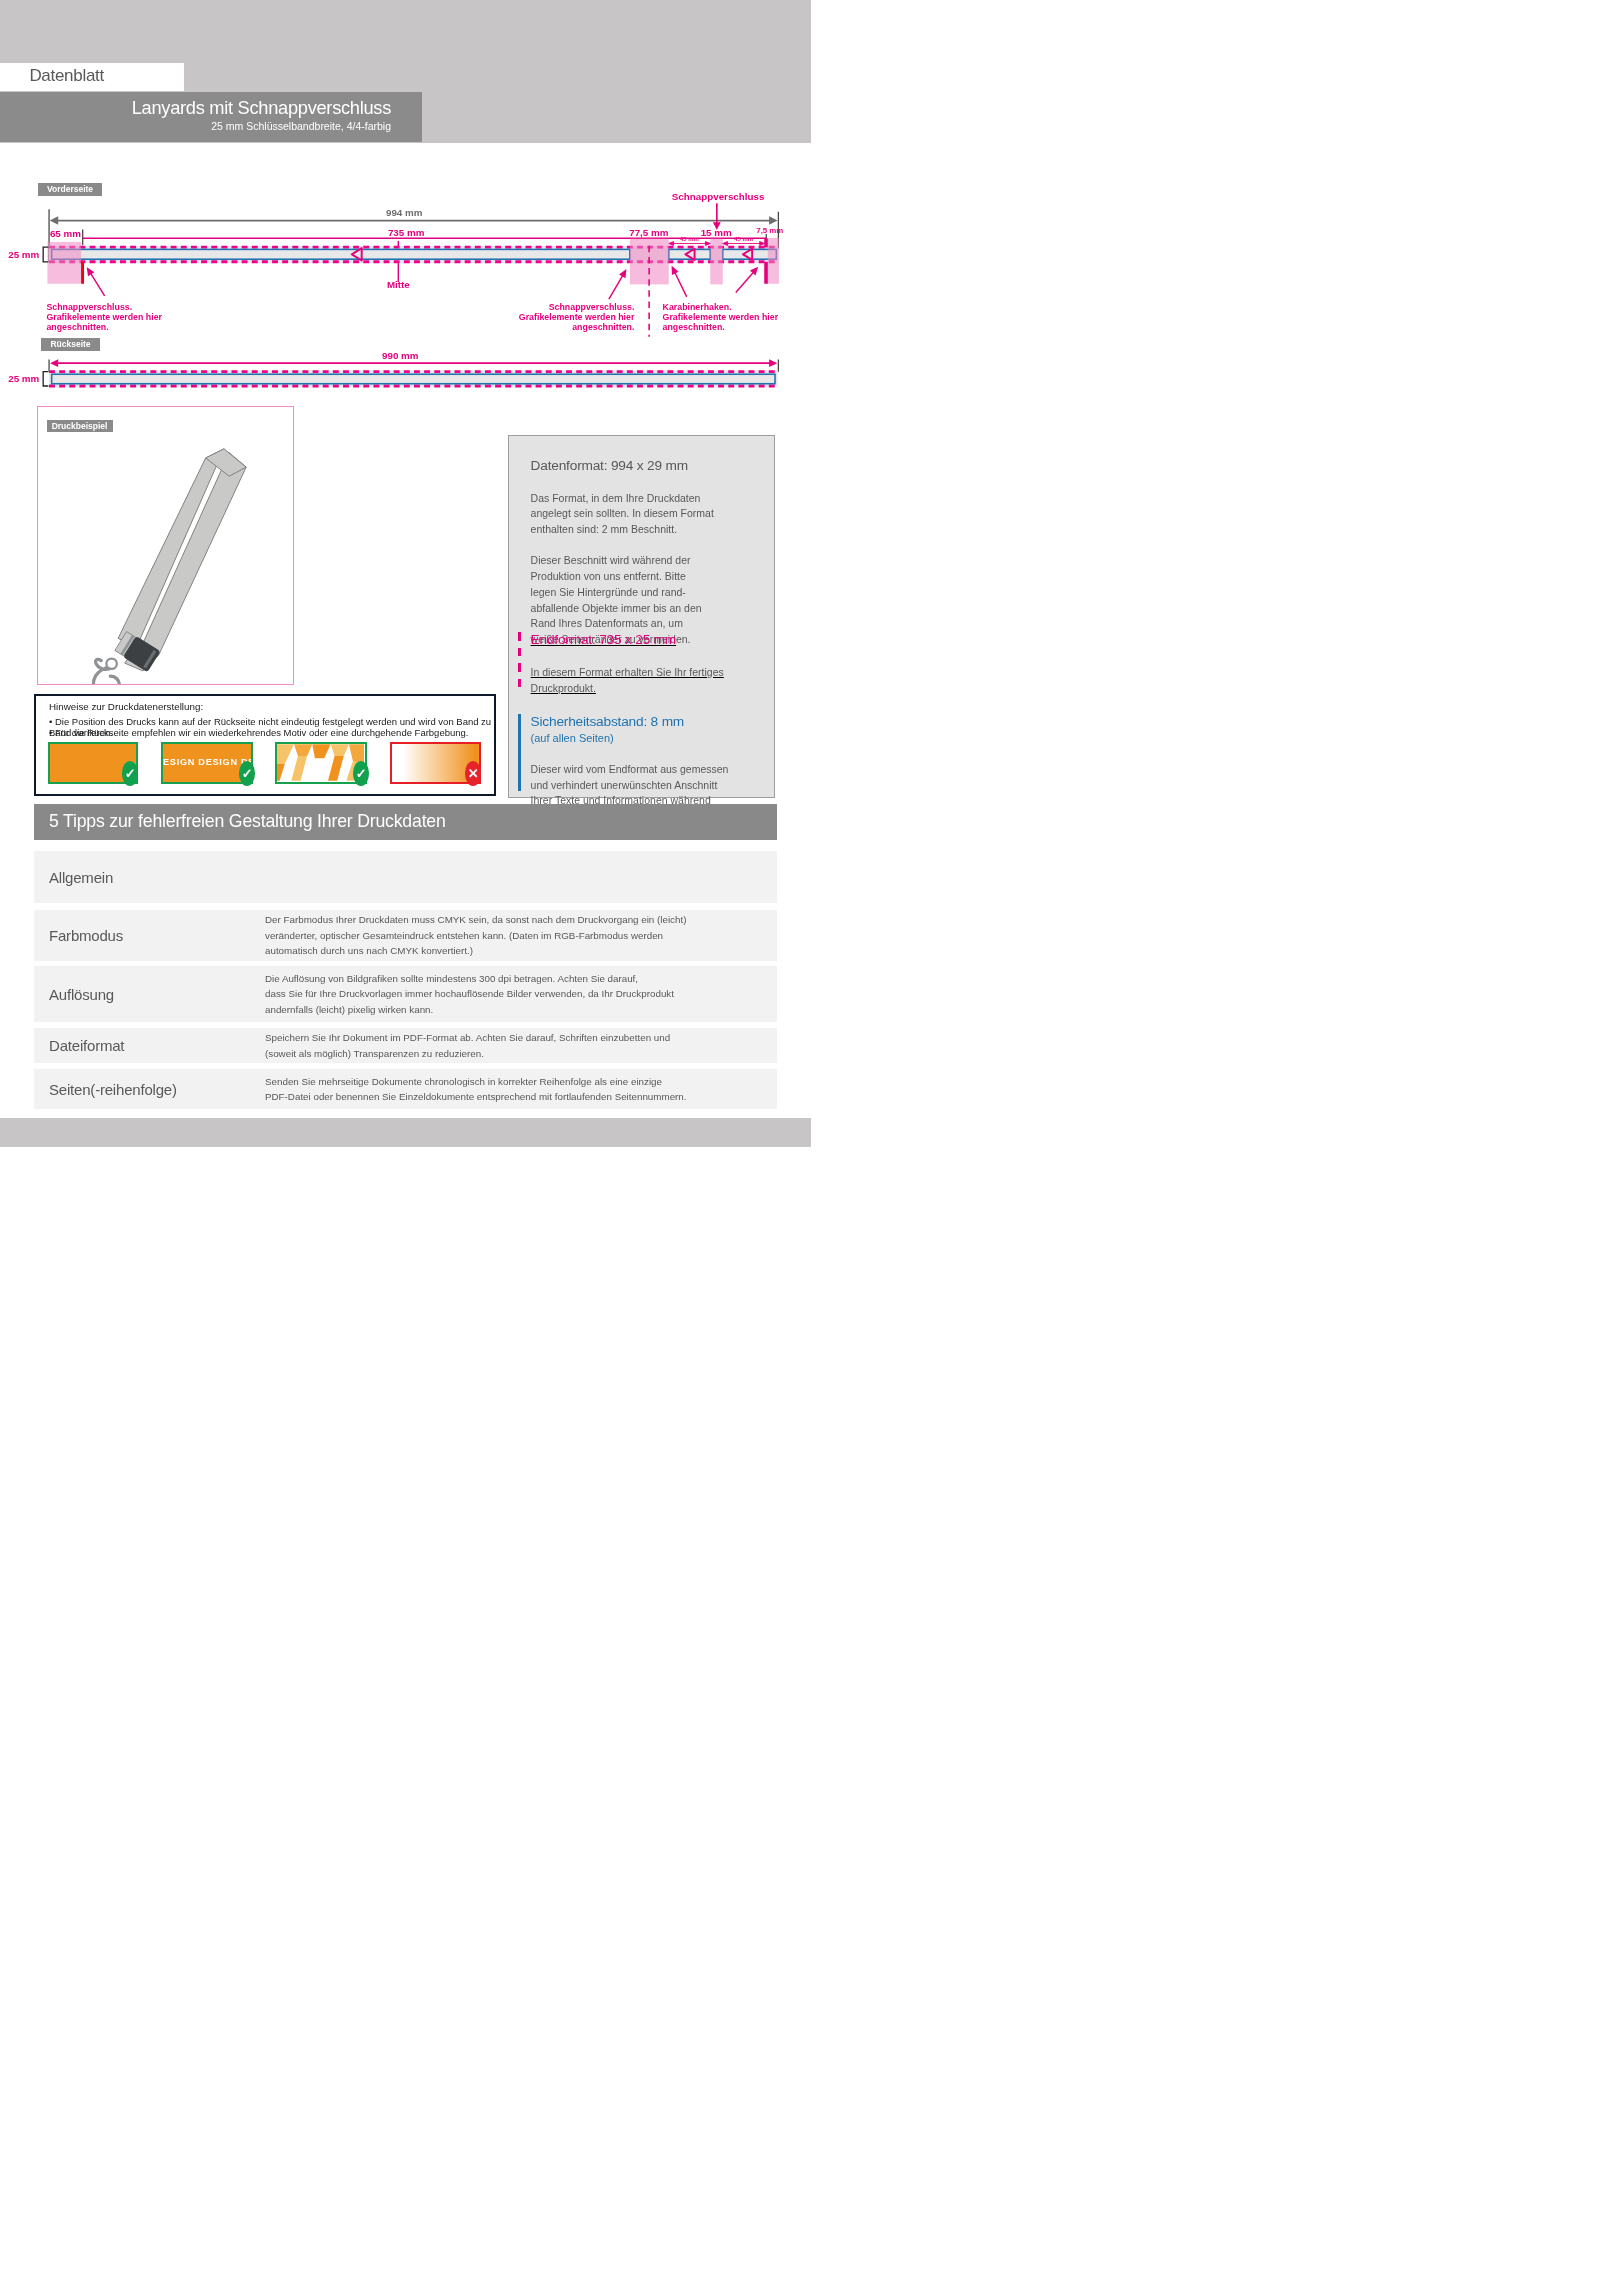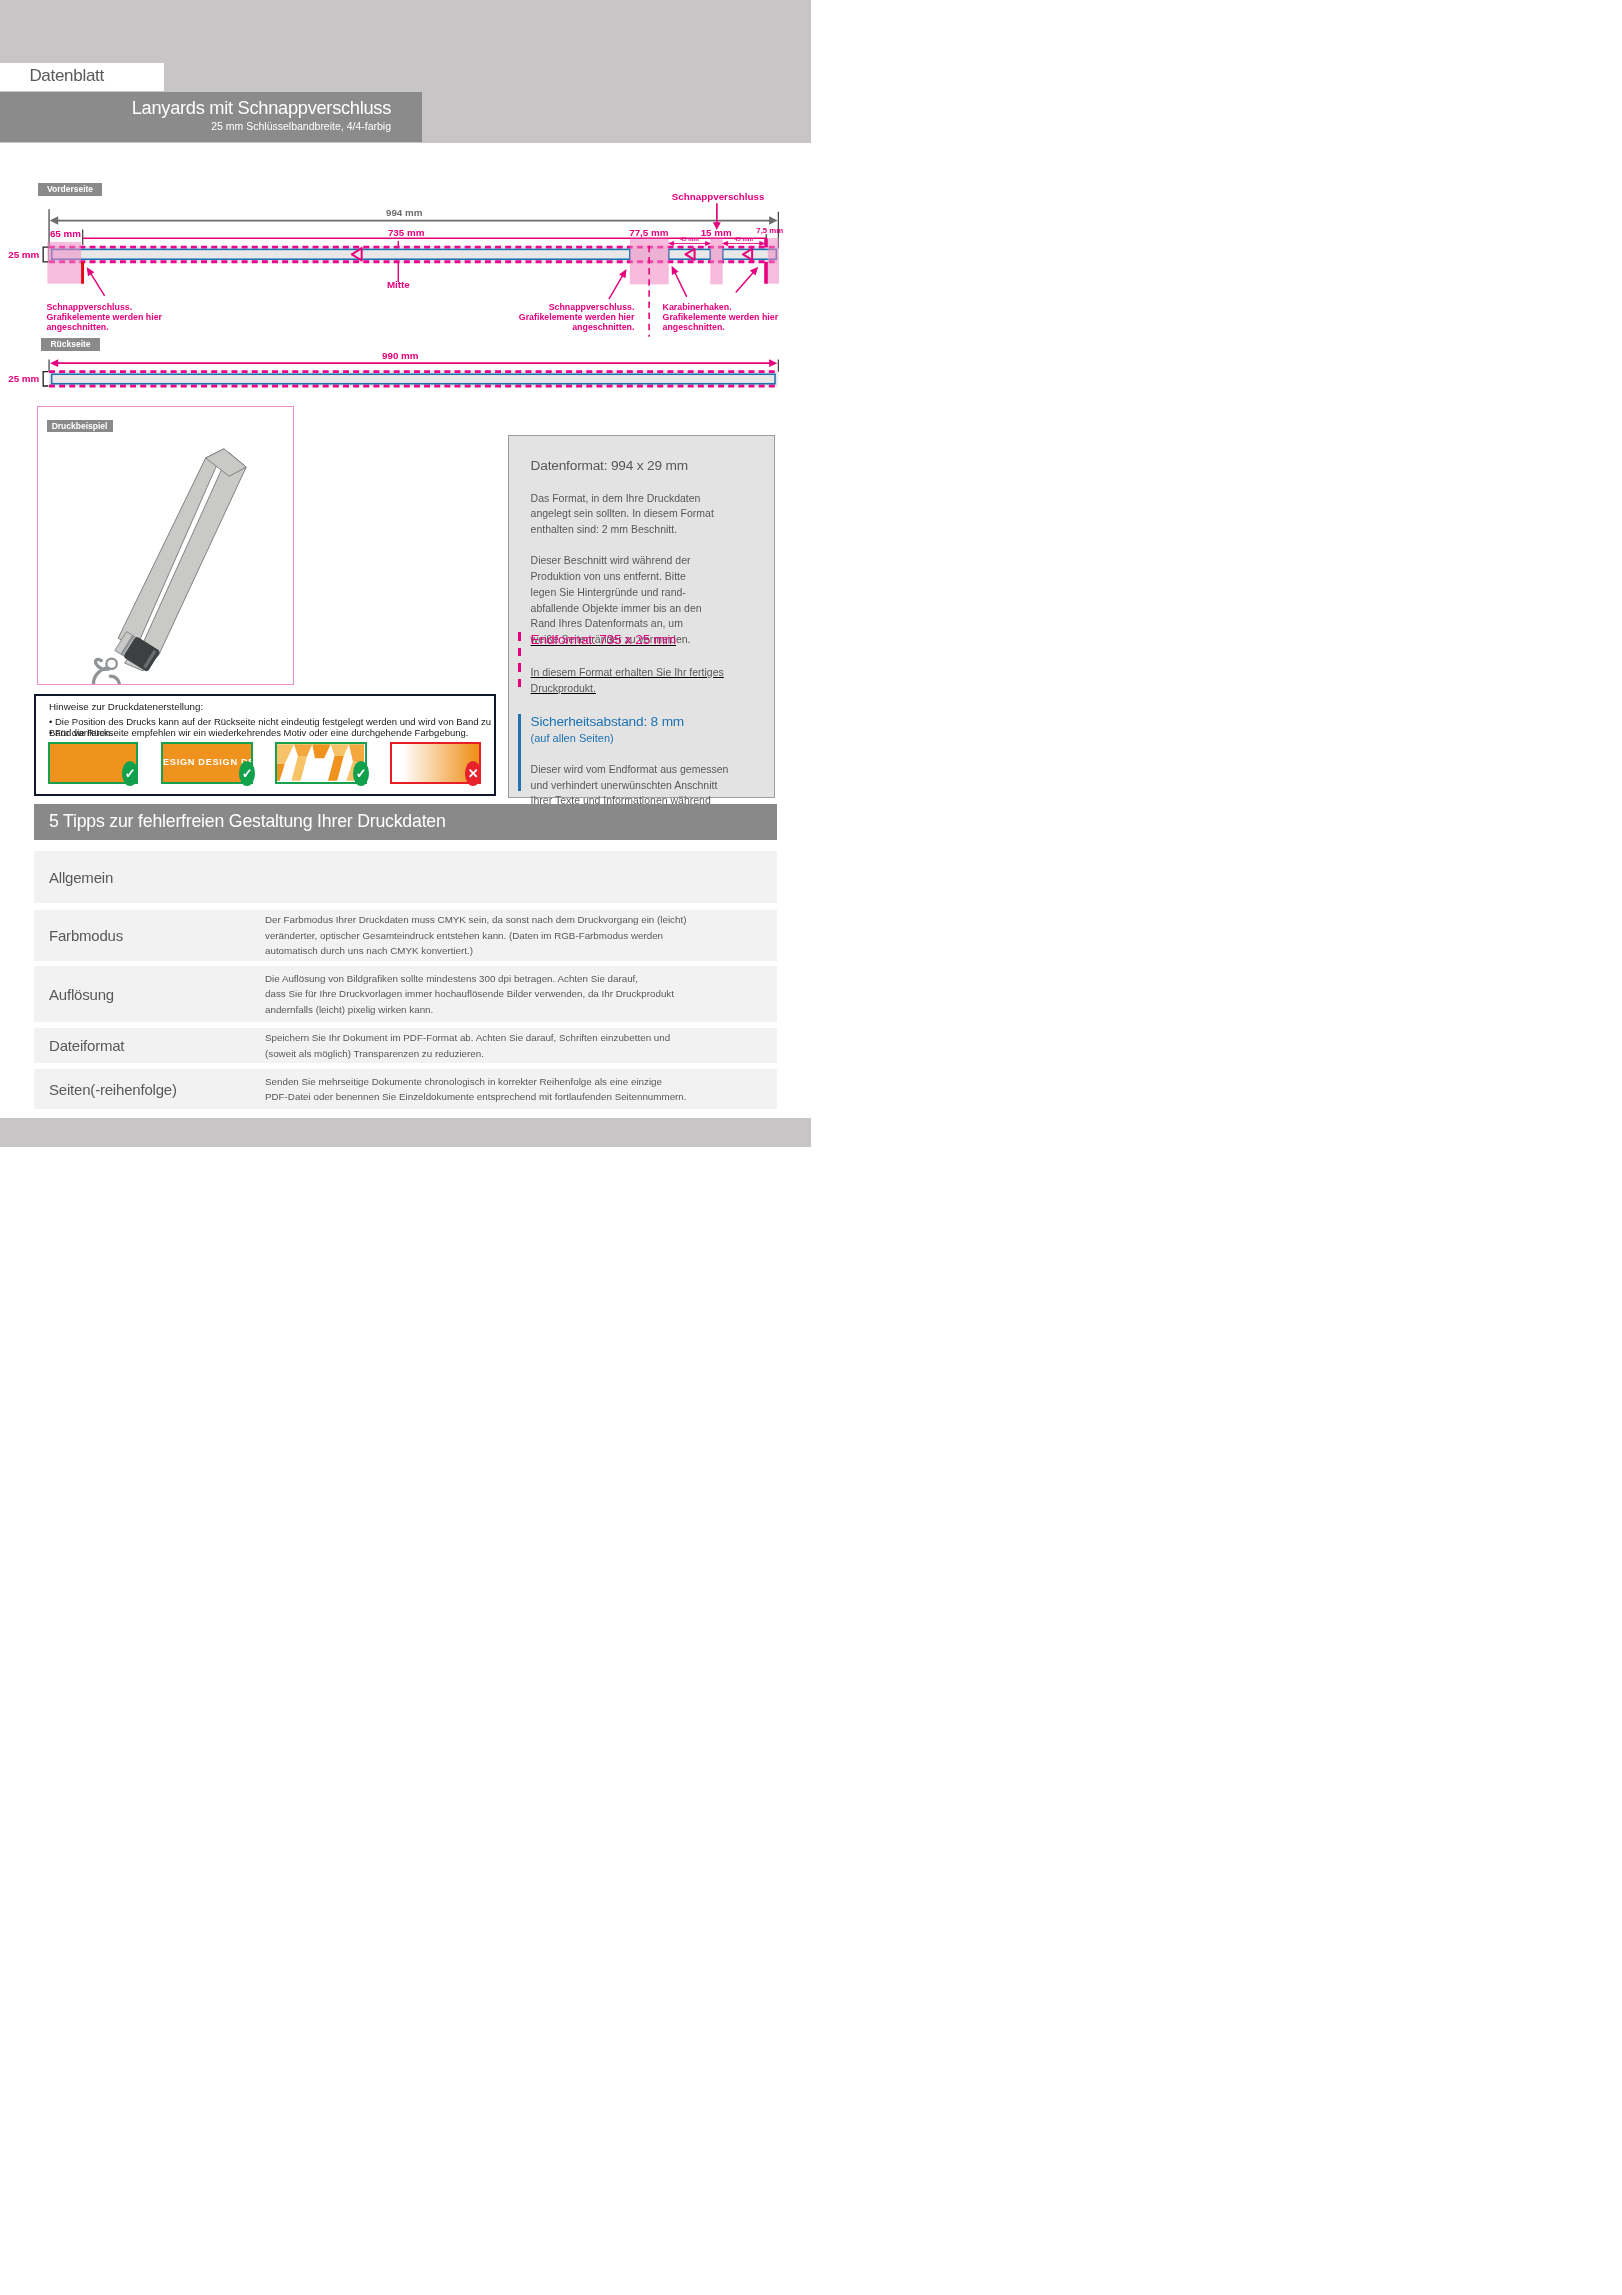--- a/index.html
+++ b/index.html
@@ -1,21 +1,21 @@
 <!DOCTYPE html>
 <html style="font-size:10.5px"><head>
 <meta charset="utf-8">
 <style>
   html,body{margin:0;padding:0;background:#fff;}
   .page{position:relative;width:811px;height:1148px;background:#fff;overflow:hidden;
         font-family:"Liberation Sans",sans-serif;}
   .abs{position:absolute;}
   
   .backdrop{left:0;top:0;width:811px;height:143px;background:#c7c5c6;}
-  .datenblatt-box{left:0;top:63px;width:164px;height:27.5px;background:#fff;}
+  .datenblatt-box{left:0;top:63px;width:184px;height:27.5px;background:#fff;}
   .datenblatt-box span{display:block;padding:2.6px 0 0 29.4px;font-size:17px;color:#595959;letter-spacing:-0.3px;}
   .titleband{left:0;top:92px;width:422px;height:50px;background:#8a8b8a;color:#fff;text-align:right;}
   .titleband .t1{padding:5.2px 31px 0 0;font-size:18.3px;letter-spacing:-0.3px;}
   .titleband .t2{padding:1.3px 31px 0 0;font-size:10.5px;}
   .seclabel{background:#8a8a8a;color:#fff;font-size:8.5px;font-weight:bold;text-align:center;}
   .seclabel span{display:block;padding-top:1.3px;}
   
   .panel{left:508px;top:435px;width:267px;height:363px;background:#e3e3e3;border:1.3px solid #9d9d9c;box-sizing:border-box;}
   .panel .blk{position:absolute;left:21.6px;}
   .panel h3{margin:0;font-size:13.7px;font-weight:normal;letter-spacing:-0.2px;}

